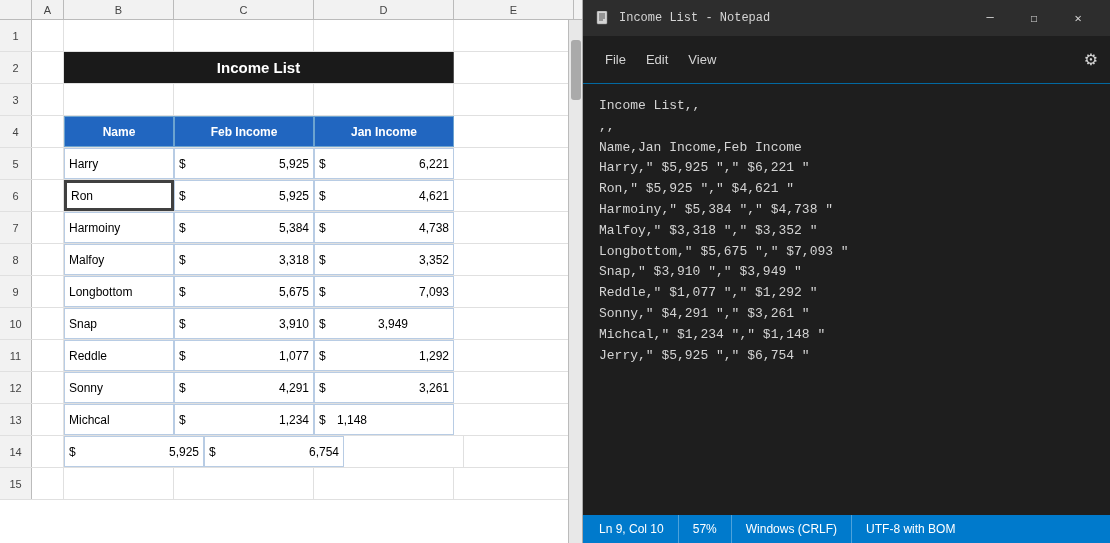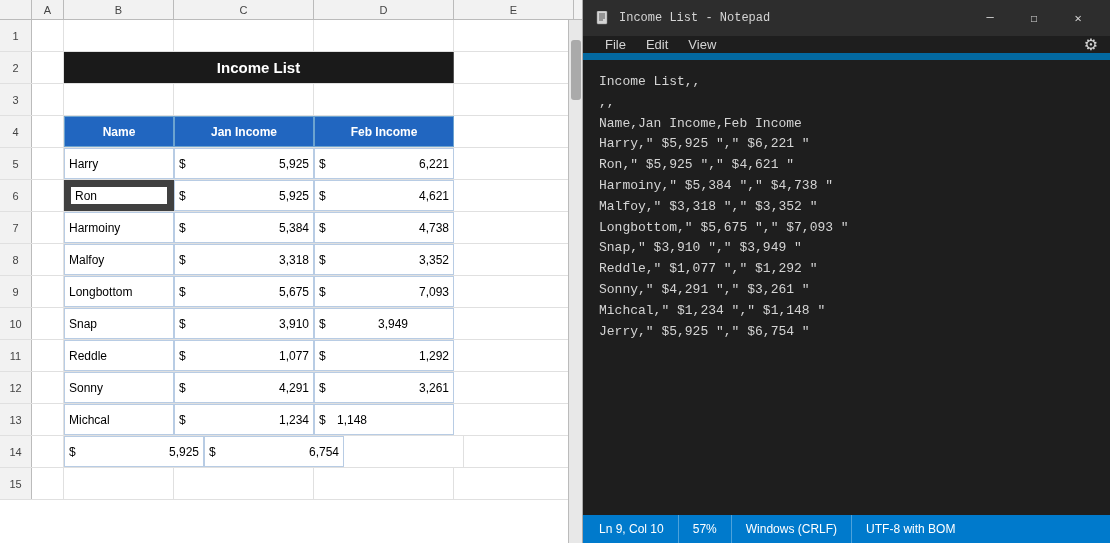--- a/index.html
+++ b/index.html
@@ -198,27 +198,27 @@
       align-items: center;
       justify-content: center;
       font-size: 12px;
       color: #d4d4d4;
       cursor: pointer;
       border-radius: 2px;
     }
 
     
     .notepad-menubar {
-      height: 24px;
+      height: 48px;
       background: #1e1e1e;
       display: flex;
       align-items: center;
       padding: 0 12px;
       flex-shrink: 0;
-      border-bottom: 7px solid #0369a1;
+      border-bottom: 1px solid #0369a1;
     }
     .menu-item {
       padding: 4px 10px;
       font-size: 13px;
       color: #d4d4d4;
       cursor: pointer;
       border-radius: 4px;
     }
     .menu-gear {
       margin-left: auto;
@@ -300,22 +300,22 @@
         <div class="cell cell-b"></div>
         <div class="cell cell-c"></div>
         <div class="cell cell-d"></div>
         <div class="cell cell-e"></div>
       </div>
 
       <div class="excel-row table-header">
         <div class="row-num">4</div>
         <div class="cell cell-a"></div>
         <div class="cell cell-b table-header" style="background:#2166c0;color:#fff;font-weight:bold;justify-content:center;border:1px solid #6ca3d0;">Name</div>
+        <div class="cell cell-d table-header" style="background:#2166c0;color:#fff;font-weight:bold;justify-content:center;border:1px solid #6ca3d0;">Feb Income</div>
         <div class="cell cell-c table-header" style="background:#2166c0;color:#fff;font-weight:bold;justify-content:center;border:1px solid #6ca3d0;">Jan Income</div>
-        <div class="cell cell-d table-header" style="background:#2166c0;color:#fff;font-weight:bold;justify-content:center;border:1px solid #6ca3d0;">Feb Income</div>
         <div class="cell cell-e"></div>
       </div>
 
       <div id="data-rows-container">
           <div class="excel-row data-row">
       <div class="row-num">5</div>
       <div class="cell cell-a"></div>
       <div class="cell cell-b" style="border:1px solid #b8cce4;">Harry</div>
       <div class="cell cell-c" style="border:1px solid #b8cce4;display:flex;align-items:center;">
         <span style="width:18px;font-size:12px;">$</span>
@@ -323,21 +323,21 @@
       </div>
       <div class="cell cell-d" style="border:1px solid #b8cce4;display:flex;align-items:center;">
         <span style="width:18px;font-size:12px;">$</span>
         <span style="flex:1;text-align:right;font-size:12px;">6,221</span>
       </div>
       <div class="cell cell-e"></div>
     </div>
           <div class="excel-row data-row">
       <div class="row-num">6</div>
       <div class="cell cell-a"></div>
-      <div class="cell cell-b" style="border:7px solid #404040;text-align:right;">Ron</div>
+      <div class="cell cell-b" style="border:3px solid #404040;text-align:right;">Ron</div>
       <div class="cell cell-c" style="border:1px solid #b8cce4;display:flex;align-items:center;">
         <span style="width:18px;font-size:12px;">$</span>
         <span style="flex:1;text-align:right;font-size:12px;">5,925</span>
       </div>
       <div class="cell cell-d" style="border:1px solid #b8cce4;display:flex;align-items:center;">
         <span style="width:18px;font-size:12px;">$</span>
         <span style="flex:1;text-align:right;font-size:12px;">4,621</span>
       </div>
       <div class="cell cell-e"></div>
     </div>

